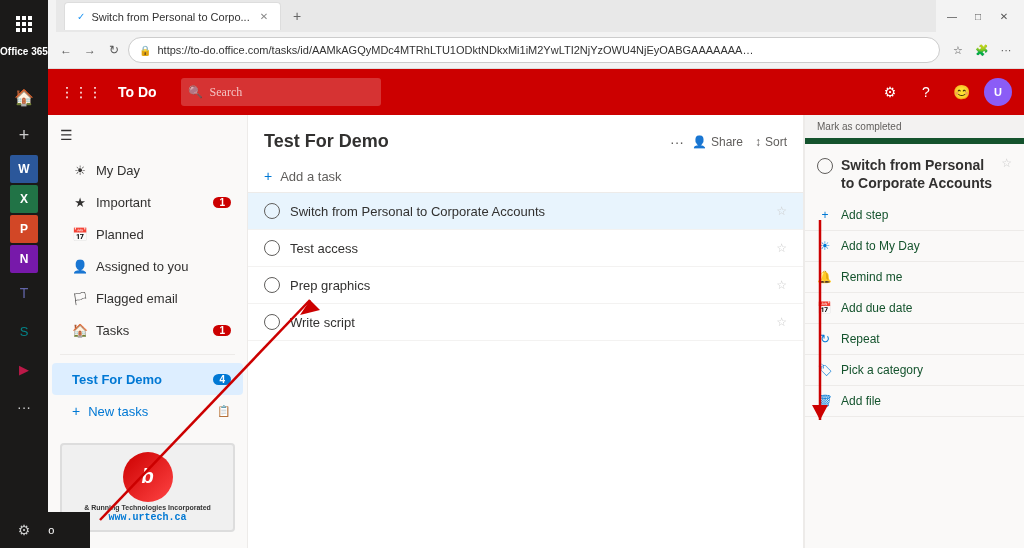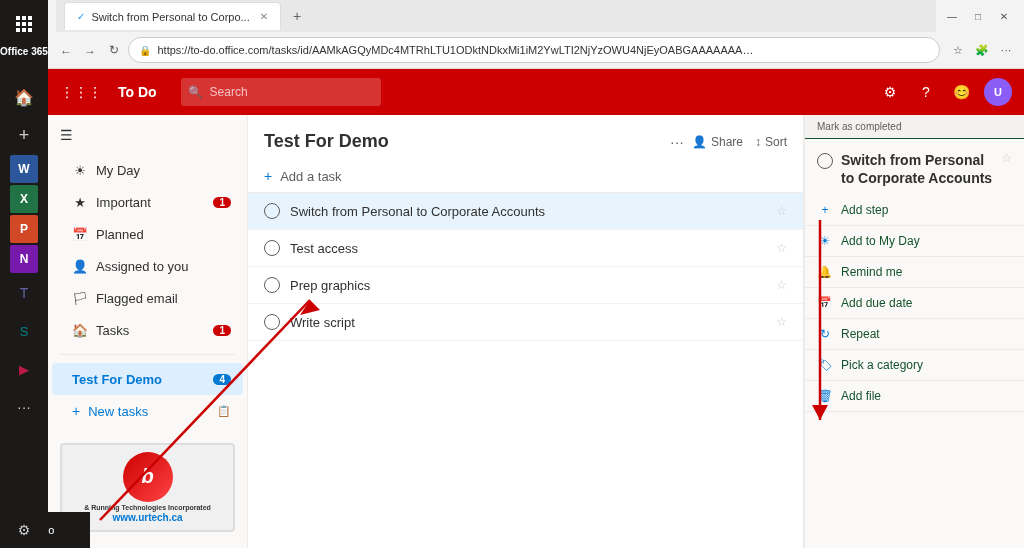--- a/index.html
+++ b/index.html
@@ -50,21 +50,21 @@
     .todo-app {
       flex: 1; display: flex; overflow: hidden;
     }
 
     
     .todo-header {
       height: 46px; background: #c00; display: flex; align-items: center; padding: 0 12px; gap: 8px;
     }
     .todo-header .waffle { color: #fff; font-size: 14px; cursor: pointer; }
     .todo-header .search-box { flex: 0 0 200px; height: 28px; background: rgba(255,255,255,0.2); border: none; border-radius: 3px; display: flex; align-items: center; padding: 0 8px; gap: 6px; margin-left: 8px; }
-    .todo-header .search-box input { background: transparent; border: none; outline: none; color: #fff; font-size: 12px; width: 140px; }
+    .todo-header .search-box input { background: transparent; border: none; outline: none; color: #fff; font-size: 12px; width: 140px; font-family: Liberation Serif, serif; }
     .todo-header .search-box input::placeholder { color: rgba(255,255,255,0.7); }
     .todo-header-right { margin-left: auto; display: flex; align-items: center; gap: 8px; }
     .todo-header-right .icon-btn { width: 28px; height: 28px; display: flex; align-items: center; justify-content: center; cursor: pointer; color: #fff; font-size: 14px; border-radius: 3px; }
     .todo-header-right .avatar { width: 28px; height: 28px; border-radius: 50%; background: #8b5cf6; display: flex; align-items: center; justify-content: center; color: #fff; font-size: 11px; font-weight: 600; cursor: pointer; }
 
     
     .todo-main { display: flex; flex: 1; overflow: hidden; }
 
     
     .todo-sidebar {
@@ -284,21 +284,21 @@
               <span>New tasks</span>
               <span style="margin-left:auto;font-size:11px;color:#0078d4;">📋</span>
             </div>
 
             <div class="logo-area">
               <div style="text-align:center;">
                 <div style="width:50px;height:50px;border-radius:50%;background:linear-gradient(135deg,#cc0000,#ff4444);display:flex;align-items:center;justify-content:center;margin:0 auto 2px;">
                   <span style="color:#fff;font-weight:900;font-size:20px;font-style:italic;">b</span>
                 </div>
                 <div style="font-size:7px;color:#333;font-weight:600;line-height:1.2;">&amp; Running Technologies Incorporated</div>
-                <div style="font-size:10px;color:#0078d4;font-weight:700;">www.urtech.ca</div>
+                <div style="font-size:10px;color:#0078d4;font-weight:700;font-family:Liberation Mono, monospace;">www.urtech.ca</div>
               </div>
             </div>
           </div>
 
           <div class="task-list-panel">
             <div class="task-list-header">
               <span class="task-list-title">Test For Demo</span>
               <span class="task-list-more">···</span>
               <div class="task-list-actions">
                 <div class="action-btn">
@@ -333,21 +333,21 @@
               <span class="task-star">☆</span>
             </div>
             <div class="task-item">
               <div class="task-checkbox"></div>
               <span class="task-text">Write script</span>
               <span class="task-star">☆</span>
             </div>
           </div>
 
           <div class="task-detail-panel">
-            <div style="padding:6px 12px;background:#f3f2f1;border-bottom:1px solid #14532d;font-size:10px;color:#605e5c;">
+            <div style="padding:6px 12px;background:#f3f2f1;border-bottom:6px solid #14532d;font-size:10px;color:#605e5c;">
               <span>Mark as completed</span>
             </div>
             <div class="detail-header">
               <div class="detail-checkbox"></div>
               <span class="detail-title">Switch from Personal to Corporate Accounts</span>
               <span class="detail-star">☆</span>
             </div>
 
             <div class="detail-action-row">
               <span class="detail-action-icon">+</span>

